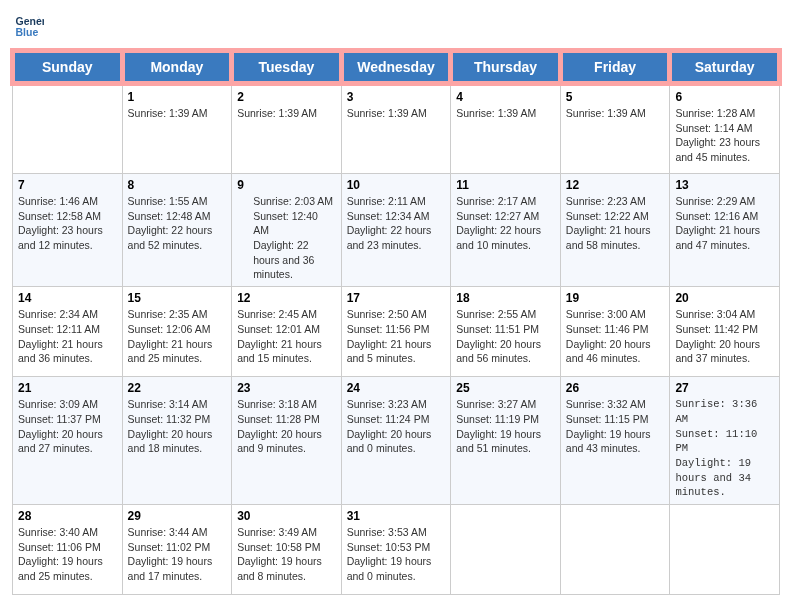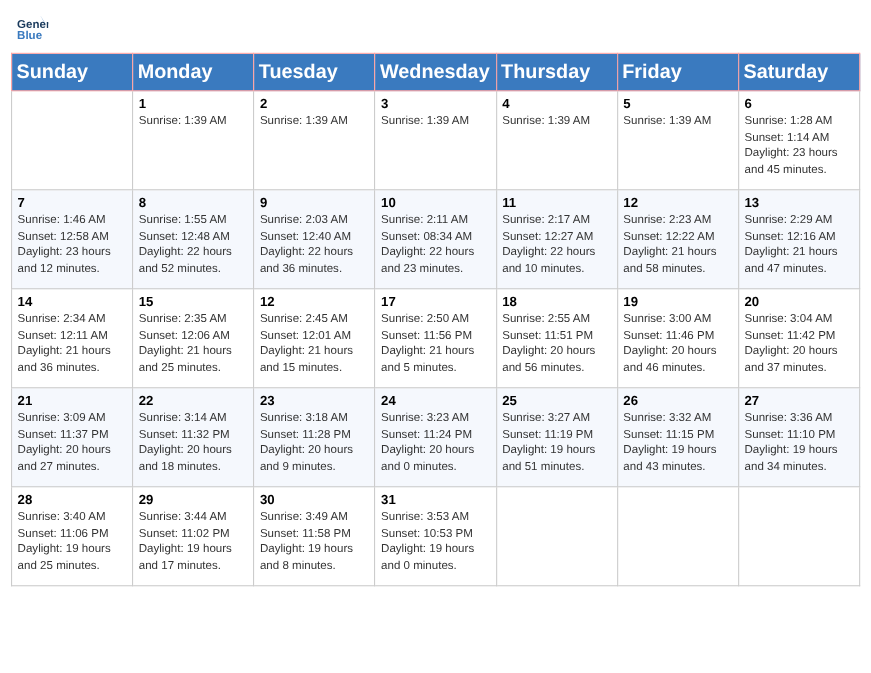--- a/index.html
+++ b/index.html
@@ -42,23 +42,23 @@
     }
     table {
       width: 100%;
       border-collapse: collapse;
       font-size: 11px;
     }
     thead tr th {
       background: #3a7abf;
       color: #fff;
       padding: 6px 4px;
-      text-align: left;
-      font-size: 18px;
-      border: 1px solid #fca5a5;
+      text-align: center;
+      font-size: 14px;
+      border: 5px solid #fca5a5;
     }
     tbody tr td {
       border: 1px solid #ccc;
       vertical-align: top;
       padding: 4px 5px;
       width: calc(100% / 7);
       min-height: 80px;
       height: 90px;
     }
     tbody tr {
@@ -153,28 +153,28 @@
 Daylight: 23 hours and 12 minutes.</div>
         </td>
         <td>
           <span class="day-number">8</span>
           <div class="day-info" style="white-space: pre-line;">Sunrise: 1:55 AM
 Sunset: 12:48 AM
 Daylight: 22 hours and 52 minutes.</div>
         </td>
         <td>
           <span class="day-number">9</span>
-          <div class="day-info" style="white-space: pre-line;">Sunrise: 2:03 AM
+          <div class="day-info" style="white-space: pre-line; margin-left: 16px;">Sunrise: 2:03 AM
 Sunset: 12:40 AM
 Daylight: 22 hours and 36 minutes.</div>
         </td>
         <td>
           <span class="day-number">10</span>
           <div class="day-info" style="white-space: pre-line;">Sunrise: 2:11 AM
-Sunset: 08:34 AM
+Sunset: 12:34 AM
 Daylight: 22 hours and 23 minutes.</div>
         </td>
         <td>
           <span class="day-number">11</span>
           <div class="day-info" style="white-space: pre-line;">Sunrise: 2:17 AM
 Sunset: 12:27 AM
 Daylight: 22 hours and 10 minutes.</div>
         </td>
         <td>
           <span class="day-number">12</span>
@@ -265,42 +265,42 @@
 Daylight: 19 hours and 51 minutes.</div>
         </td>
         <td>
           <span class="day-number">26</span>
           <div class="day-info" style="white-space: pre-line;">Sunrise: 3:32 AM
 Sunset: 11:15 PM
 Daylight: 19 hours and 43 minutes.</div>
         </td>
         <td>
           <span class="day-number">27</span>
-          <div class="day-info" style="white-space: pre-line;">Sunrise: 3:36 AM
+          <div class="day-info" style="white-space: pre-line; font-family: Liberation Mono, monospace;">Sunrise: 3:36 AM
 Sunset: 11:10 PM
 Daylight: 19 hours and 34 minutes.</div>
         </td>
       </tr>
       <tr>
         <td>
           <span class="day-number">28</span>
           <div class="day-info" style="white-space: pre-line;">Sunrise: 3:40 AM
 Sunset: 11:06 PM
 Daylight: 19 hours and 25 minutes.</div>
         </td>
         <td>
           <span class="day-number">29</span>
           <div class="day-info" style="white-space: pre-line;">Sunrise: 3:44 AM
 Sunset: 11:02 PM
 Daylight: 19 hours and 17 minutes.</div>
         </td>
         <td>
           <span class="day-number">30</span>
           <div class="day-info" style="white-space: pre-line;">Sunrise: 3:49 AM
-Sunset: 11:58 PM
+Sunset: 10:58 PM
 Daylight: 19 hours and 8 minutes.</div>
         </td>
         <td>
           <span class="day-number">31</span>
           <div class="day-info" style="white-space: pre-line;">Sunrise: 3:53 AM
 Sunset: 10:53 PM
 Daylight: 19 hours and 0 minutes.</div>
         </td>
         <td class="empty-cell"></td>
         <td class="empty-cell"></td>

